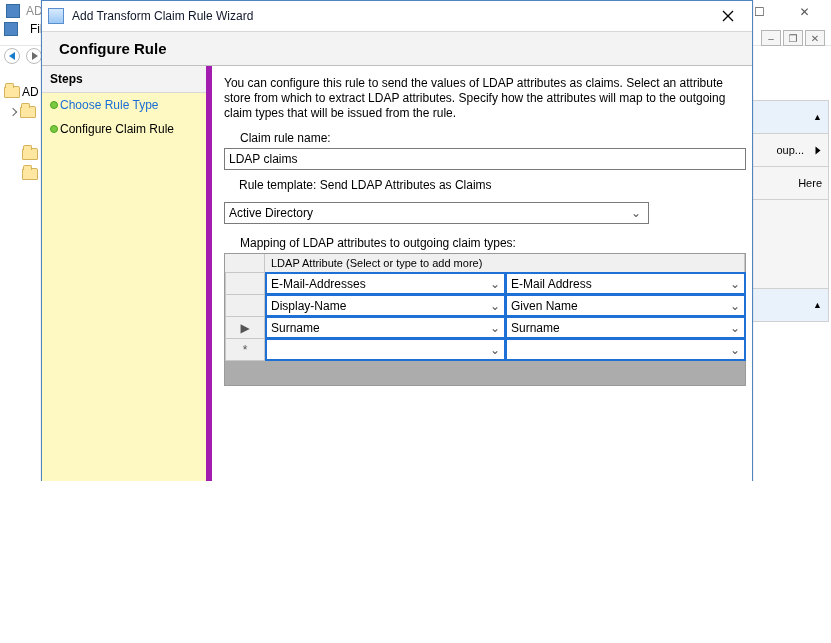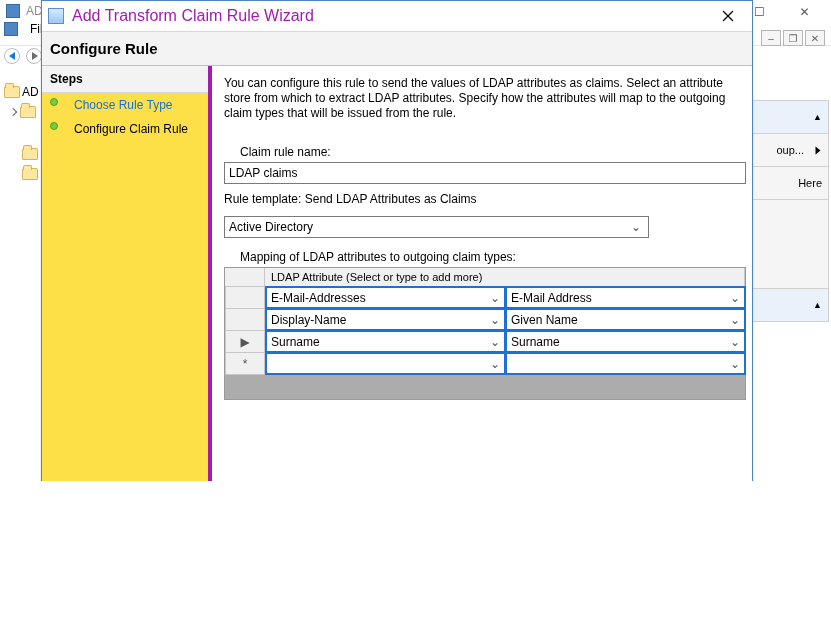--- a/index.html
+++ b/index.html
@@ -32,43 +32,43 @@
   .bg-actions{position:absolute;right:2px;top:100px;width:78px}
   .bg-actions .row{height:34px;border:1px solid #d0d0d0;border-left:none;display:flex;align-items:center;justify-content:flex-end;padding-right:6px;background:#f5f5f5;font-size:11px;margin-bottom:-1px}
   .bg-actions .row.hdr{background:#e9f2fb}
   .bg-actions .up{font-size:9px;color:#000}
   .bg-actions .tri{margin-left:10px;display:inline-block;width:0;height:0;border-left:4px solid transparent;border-right:4px solid transparent;border-bottom:5px solid #000}
 
   
   .dialog{position:absolute;left:41px;top:0;width:712px;height:597px;border:1px solid #4d84c1;background:#fff;display:flex;flex-direction:column;box-shadow:0 0 0 1px rgba(0,0,0,.05)}
   .dlg-titlebar{height:31px;display:flex;align-items:center;padding:0 6px;border-bottom:1px solid #d8d8d8}
   .dlg-icon{width:16px;height:16px;background:linear-gradient(#d6eaff,#9cc8f4);border:1px solid #5a8fcf;margin-right:8px}
-  .dlg-title{flex:1;font-size:16px;color:#a21caf}
+  .dlg-title{flex:1;font-size:12px;color:#0f172a}
   .close-x{width:36px;height:24px;display:flex;align-items:center;justify-content:center;font-size:14px;cursor:default}
   .close-x svg{stroke:#000;stroke-width:1.3}
 
   .dlg-header{height:34px;display:flex;align-items:center;padding:0 6px;border-bottom:1px solid #bfbfbf;background:#f3f3f3}
-  .dlg-header h1{margin:2px;font-size:15px;font-weight:bold}
+  .dlg-header h1{margin:11px;font-size:15px;font-weight:bold}
 
   .dlg-body{flex:1;display:flex;overflow:hidden}
-  .steps-col{width:170px;border-right:4px solid #a21caf;background:#fde047}
+  .steps-col{width:170px;border-right:6px solid #a21caf;background:#fef9c3}
   .steps-head{font-weight:bold;padding:6px 8px;background:#f3f3f3;border-bottom:1px solid #d8d8d8;font-size:12px}
-  .step{display:flex;gap:16px;padding:5px 8px;font-size:12px}
+  .step{display:flex;align-items:center;gap:2px;padding:5px 8px;font-size:12px}
   .step .dot{width:8px;height:8px;border-radius:50%;background:#7ac943;border:1px solid #4aa51a}
   .step.active{color:#1a6fd6}
   .step.active .txt{color:#1a6fd6}
 
   .content-col{flex:1;padding:10px 12px;overflow:auto;font-size:12px;position:relative}
-  .desc{margin-bottom:24px;line-height:1.25}
+  .desc{margin-bottom:10px;line-height:1.25}
   .lbl{display:block;margin:6px 16px 3px;text-decoration:underline;text-decoration-color:transparent}
   input[type=text],.select{width:100%;height:22px;border:1px solid #7a7a7a;padding:0 4px;font:inherit;background:#fff}
   .select{display:flex;align-items:center;justify-content:space-between}
   .select-wrap{width:425px;position:relative}
   .select .chev{width:16px;text-align:center;color:#555}
-  .rt{margin:8px 0 10px}
+  .rt{margin:8px 15px 10px}
 
   .grid-wrap{border:1px solid #9a9a9a;width:522px}
   .grid-head{display:flex;background:#f0f0f0}
   .gh{border:1px solid #c7c7c7;border-top:none;border-left:none;padding:3px 6px;font-size:11px}
   .gh.rowhead{width:40px}
   .gh.col{flex:1}
   .grid-row{display:flex;height:22px}
   .rowhdr{width:40px;border:1px solid #c7c7c7;border-top:none;background:#f0f0f0;display:flex;align-items:center;justify-content:center;color:#555}
   .gcell{flex:1;border:2px solid #1e6fd6;display:flex;align-items:center;justify-content:space-between;padding:0 4px;font-size:12px;margin-right:-1px;margin-top:-1px;height:23px}
   .gcell .chev{color:#555}

